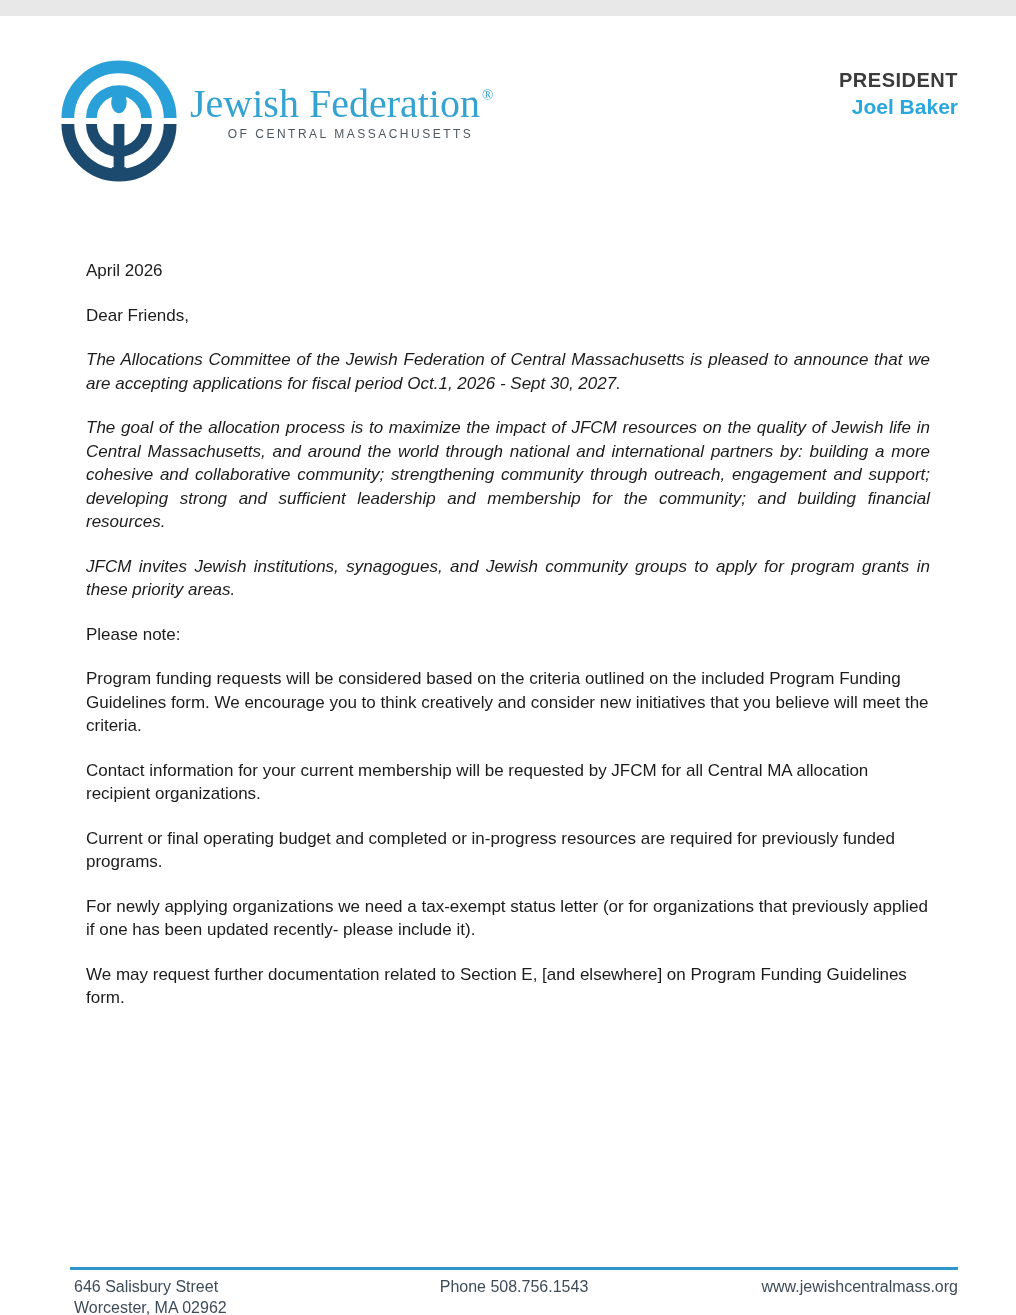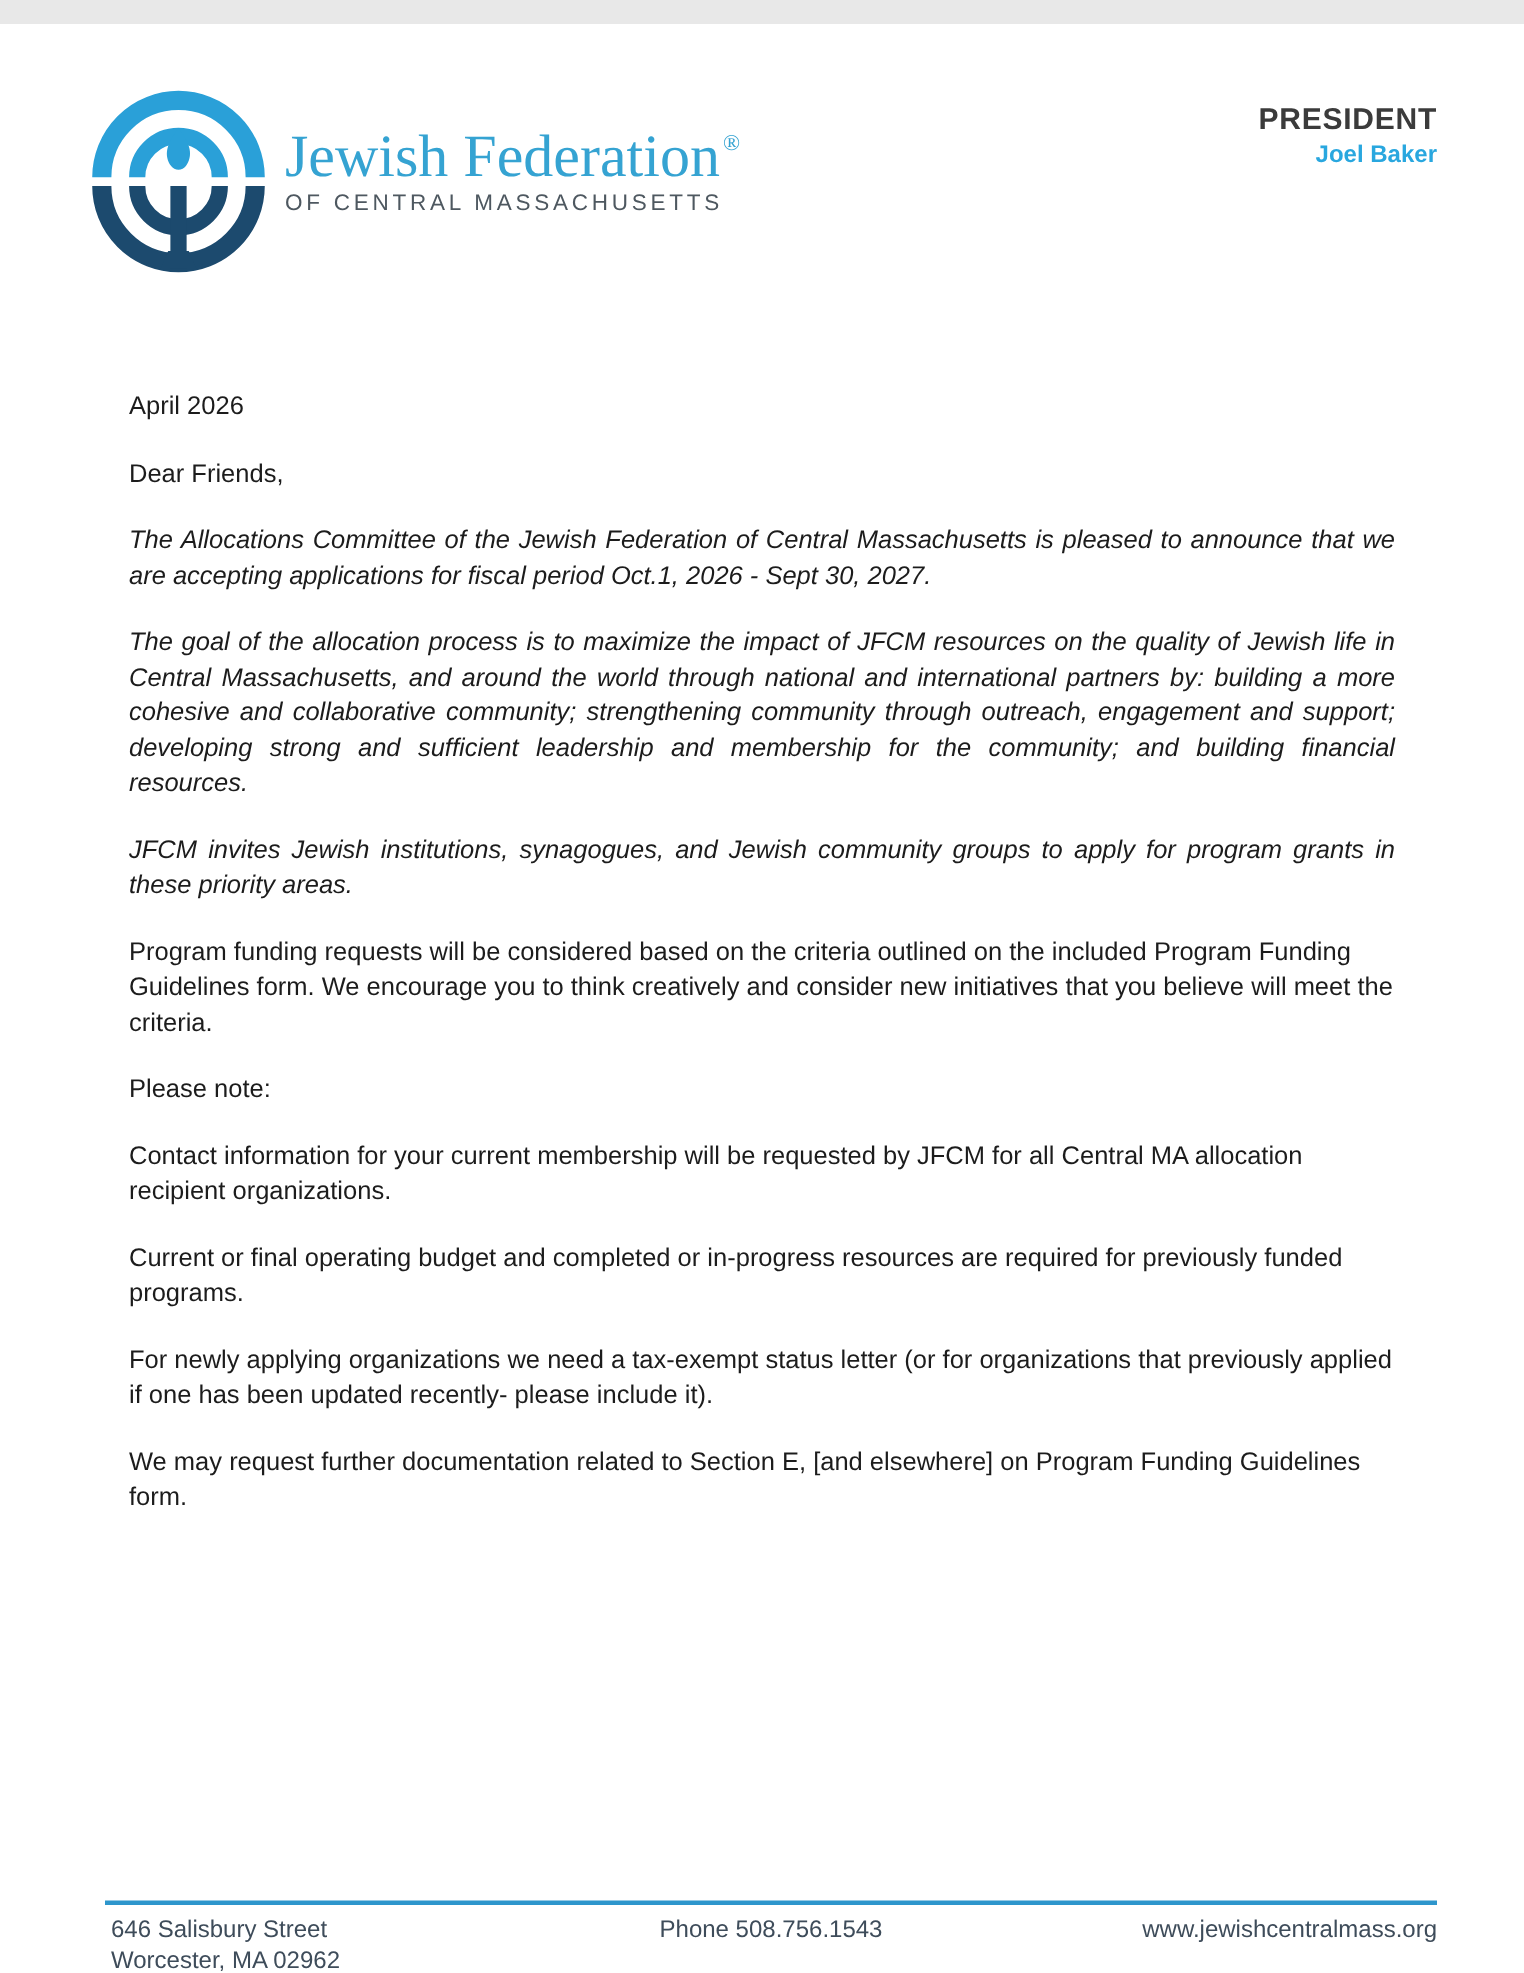--- a/index.html
+++ b/index.html
@@ -21,33 +21,33 @@
   .logo { display:flex; align-items:flex-start; }
   .logo-mark { width:118px; height:128px; flex:0 0 auto; }
   .wordmark { margin-left:12px; padding-top:24px; }
   .wordmark-name {
     font-family:"Liberation Serif", serif;
     font-size:40px; line-height:1;
     color:#35a3d2; white-space:nowrap;
   }
   .reg-mark { font-size:15px; position:relative; top:-17px; margin-left:2px; }
   .wordmark-sub {
-    font-size:15px; letter-spacing:2.5px;
+    font-size:12px; letter-spacing:2.5px;
     color:#4e5860;
-    padding-right:20px; margin-top:3px;
+    text-align:right; padding-right:20px; margin-top:3px;
     white-space:nowrap;
   }
 
   .officers { text-align:right; padding-top:7px; }
   .officer-title {
     font-size:20px; font-weight:bold; color:#3b3b3b;
     letter-spacing:0.5px; line-height:1.3;
     max-width:122px; margin-left:auto;
   }
-  .officer-name { font-size:16px; font-weight:bold; color:#29a7df; margin-top:2px; }
+  .officer-name { font-size:21px; font-weight:bold; color:#29a7df; margin-top:2px; }
   .officer + .officer { margin-top:32px; }
   .officer:nth-child(2) .officer-name { font-size:19px; }
 
   
   .letter-body {
     position:absolute; top:243px; left:86px; width:844px;
     font-size:17px; line-height:23.5px;
   }
   .letter-body p { margin:0 0 21px 0; }
   .letter-body p.justify { text-align:justify;font-style:italic; }
@@ -105,22 +105,22 @@
     </div>
 
   </header>
 
   <main class="letter-body">
     <p class="date">April 2026</p>
     <p>Dear Friends,</p>
     <p class="justify">The Allocations Committee of the Jewish Federation of Central Massachusetts is pleased to announce that we are accepting applications for fiscal period Oct.1, 2026 - Sept 30, 2027.</p>
     <p class="justify">The goal of the allocation process is to maximize the impact of JFCM resources on the quality of Jewish life in Central Massachusetts, and around the world through national and international partners by: building a more cohesive and collaborative community; strengthening community through outreach, engagement and support; developing strong and sufficient leadership and membership for the community; and building financial resources.</p>
     <p class="justify">JFCM invites Jewish institutions, synagogues, and Jewish community groups to apply for program grants in these priority areas.</p>
+    <p>Please note:</p>
     <p>Program funding requests will be considered based on the criteria outlined on the included Program Funding Guidelines form. We encourage you to think creatively and consider new initiatives that you believe will meet the criteria.</p>
-    <p>Please note:</p>
     <p>Contact information for your current membership will be requested by JFCM for all Central MA allocation recipient organizations.</p>
     <p>Current or final operating budget and completed or in-progress resources are required for previously funded programs.</p>
     <p>For newly applying organizations we need a tax-exempt status letter (or for organizations that previously applied if one has been updated recently- please include it).</p>
     <p>We may request further documentation related to Section E, [and elsewhere] on Program Funding Guidelines form.</p>
   </main>
 
   <footer class="page-footer">
     <div class="footer-rule"></div>
     <div class="footer-cols">
       <div class="footer-address">

